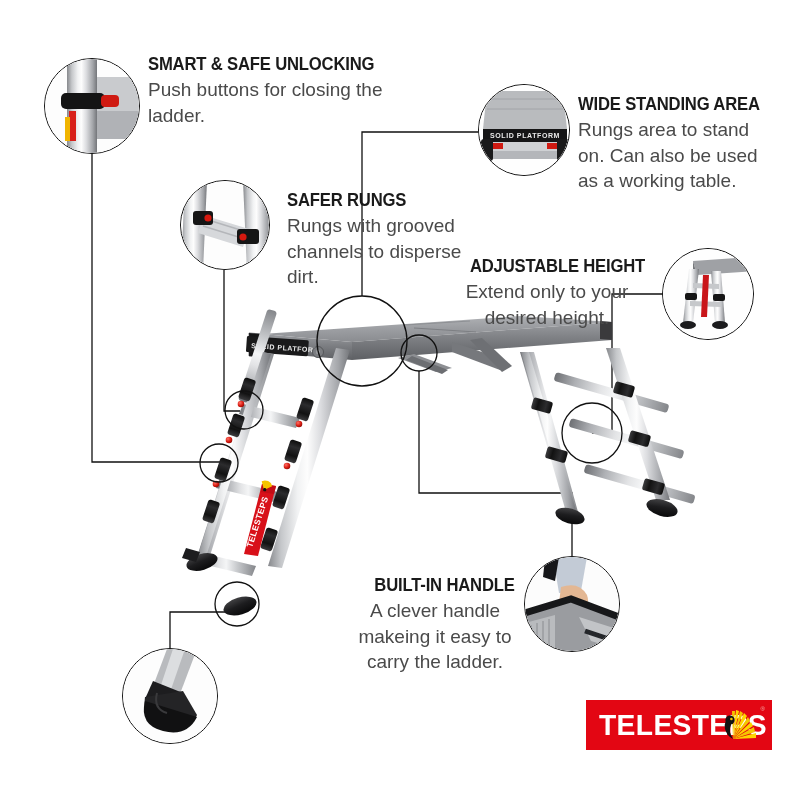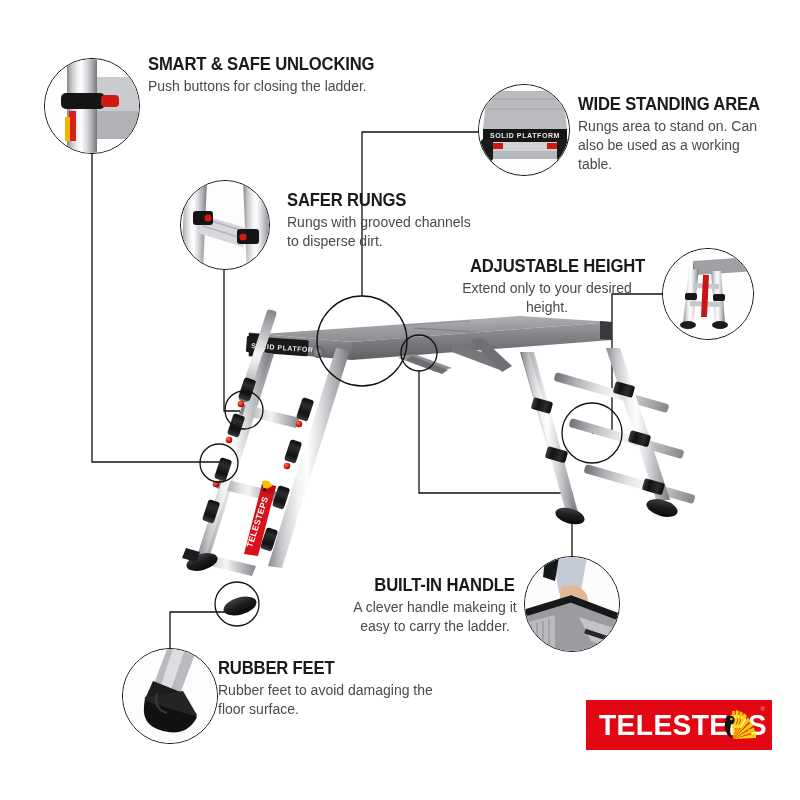--- a/index.html
+++ b/index.html
@@ -28,21 +28,21 @@
     font-size:18.5px;
     letter-spacing:-0.2px;
     color:#1a1a1a;
     line-height:1.05;
     transform:scaleX(0.9);
     transform-origin:left top;
     white-space:nowrap;
   }
   .callout.ralign .head { transform-origin:right top; }
   .callout .body {
-    font-size:14px;
+    font-size:19px;
     color:#4a4a4a;
     line-height:1.33;
     margin-top:4px;
     font-weight:400;
   }
   .callout.ralign { text-align:center; }
 
   
   .thumb {
     position:absolute;
@@ -384,24 +384,20 @@
   <div class="callout ralign" style="left:442px; top:256px; width:210px;">
     <div class="head">ADJUSTABLE HEIGHT</div>
     <div class="body">Extend only to your desired height.</div>
   </div>
 
   <div class="callout ralign" style="left:330px; top:575px; width:190px;margin-left:10px;">
     <div class="head">BUILT-IN HANDLE</div>
     <div class="body">A clever handle makeing it easy to carry the ladder.</div>
   </div>
 
-  <div class="callout" style="left:218px; top:658px; width:220px;">
-    <div class="head">RUBBER FEET</div>
-    <div class="body">Rubber feet to avoid damaging the floor surface.</div>
-  </div>
 
   <div id="logo">
     <span class="word">TELESTEPS</span>
     <svg class="mark" viewBox="0 0 42 40">
       <g>
         <path d="M14,34 L13,6 L16,6 Z" fill="#f5c400"></path>
         <path d="M14,34 L17,5  L20,6 Z" fill="#ffd400"></path>
         <path d="M14,34 L21,6  L24,8 Z" fill="#f5c400"></path>
         <path d="M14,34 L25,8  L28,11 Z" fill="#ffd400"></path>
         <path d="M14,34 L29,12 L31,16 Z" fill="#f5c400"></path>

